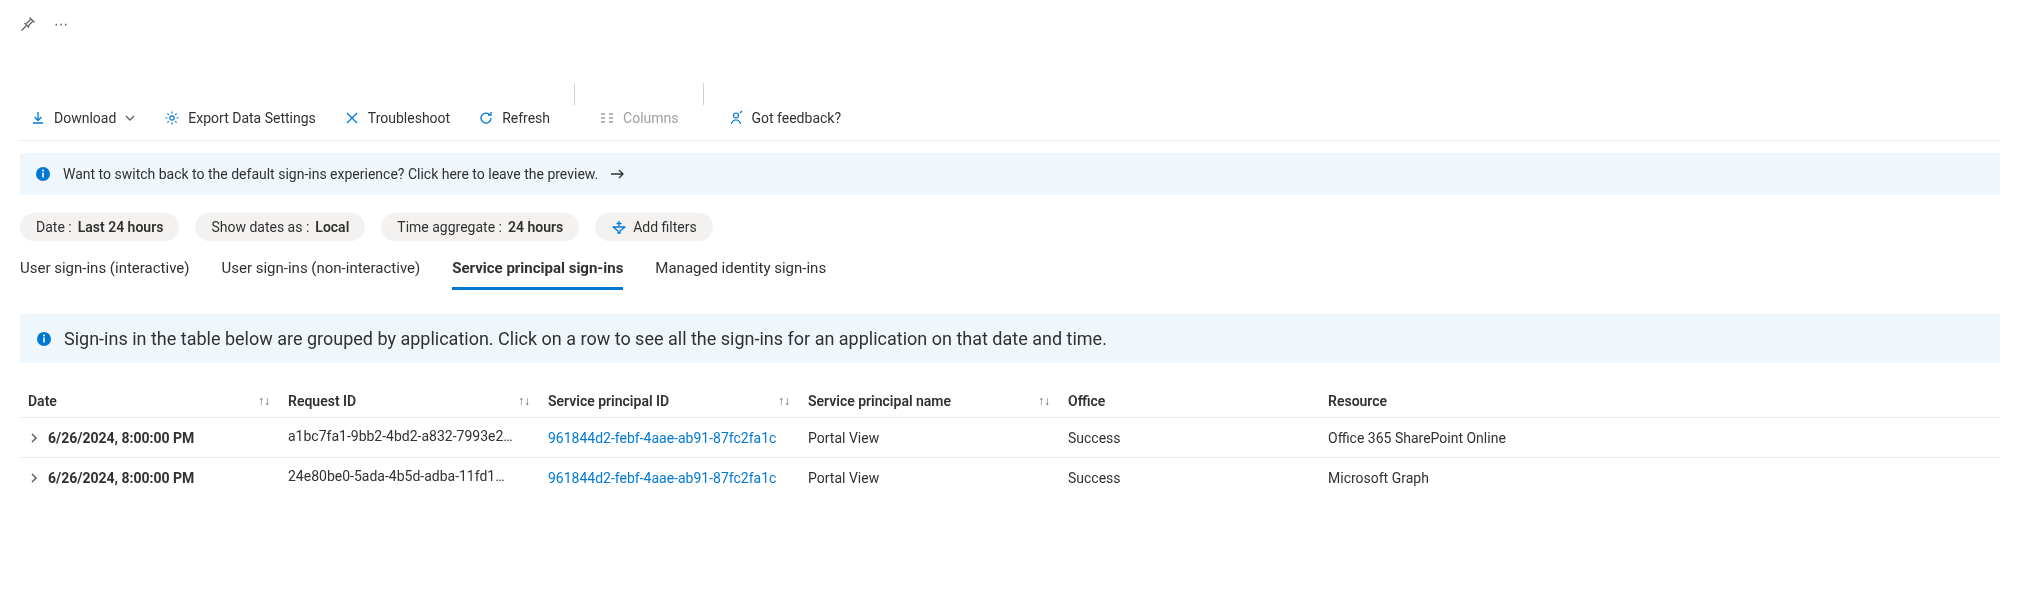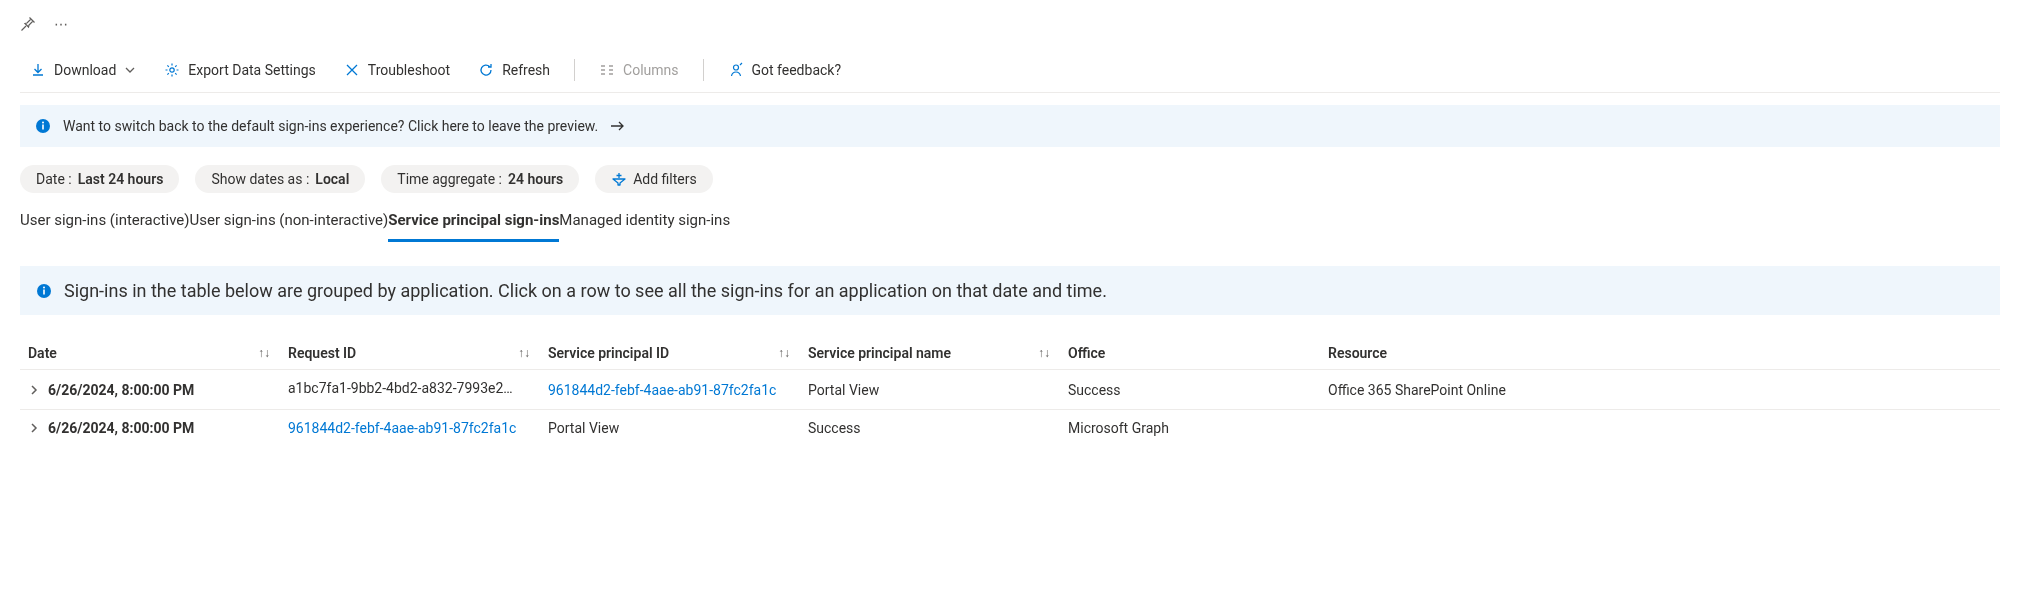--- a/index.html
+++ b/index.html
@@ -26,20 +26,21 @@
   }
   .tool-btn {
     display: inline-flex; align-items: center; gap: 8px;
     padding: 4px 10px;
     cursor: pointer;
     background: transparent;
     border: none;
     font-family: inherit;
     font-size: 14px;
     color: #323130;
+    margin-top: 48px;
   }
   .tool-btn .icon { color: #0078d4; display:inline-flex; }
   .tool-btn.disabled { color: #a19f9d; cursor: default; }
   .tool-btn.disabled .icon { color: #a19f9d; }
   .toolbar-sep {
     width: 1px; height: 22px; background: #d2d0ce;
     margin: 0 6px;
   }
   .chev { color:#605e5c; }
 
@@ -66,21 +67,21 @@
     font-size: 14px;
     color:#323130;
     cursor:pointer;
     border:none;
     font-family:inherit;
   }
   .pill .bold { font-weight:600; }
   .pill .icon { color:#0078d4; }
 
   
-  .tabs { display:flex; margin-top: 6px;}
+  .tabs { display:flex; gap: 32px; margin-top: 6px;}
   .tab {
     padding: 8px 0 10px 0;
     font-size: 15px;
     color:#323130;
     cursor:pointer;
     border:none; background:transparent;
     font-family:inherit;
     border-bottom: 3px solid transparent;
   }
   .tab.active {
@@ -310,20 +311,21 @@
 
     <div class="trow last">
       <div class="date-cell">
         <span class="chevron-right">
           <svg width="12" height="12" viewBox="0 0 12 12" fill="none" stroke="currentColor" stroke-width="1.5">
               <path d="M4 2l4 4-4 4"></path>
             </svg>
         </span>
         <span>6/26/2024, 8:00:00 PM</span>
       </div>
+      <div><span class="ellipsis">24e80be0-5ada-4b5d-adba-11fd1…</span></div>
       <div><span class="link">961844d2-febf-4aae-ab91-87fc2fa1c</span></div>
       <div><span>Portal View</span></div>
       <div><span>Success</span></div>
       <div><span>Microsoft Graph</span></div>
     </div>
   </div>
 
 </div>
 
 </body></html>

